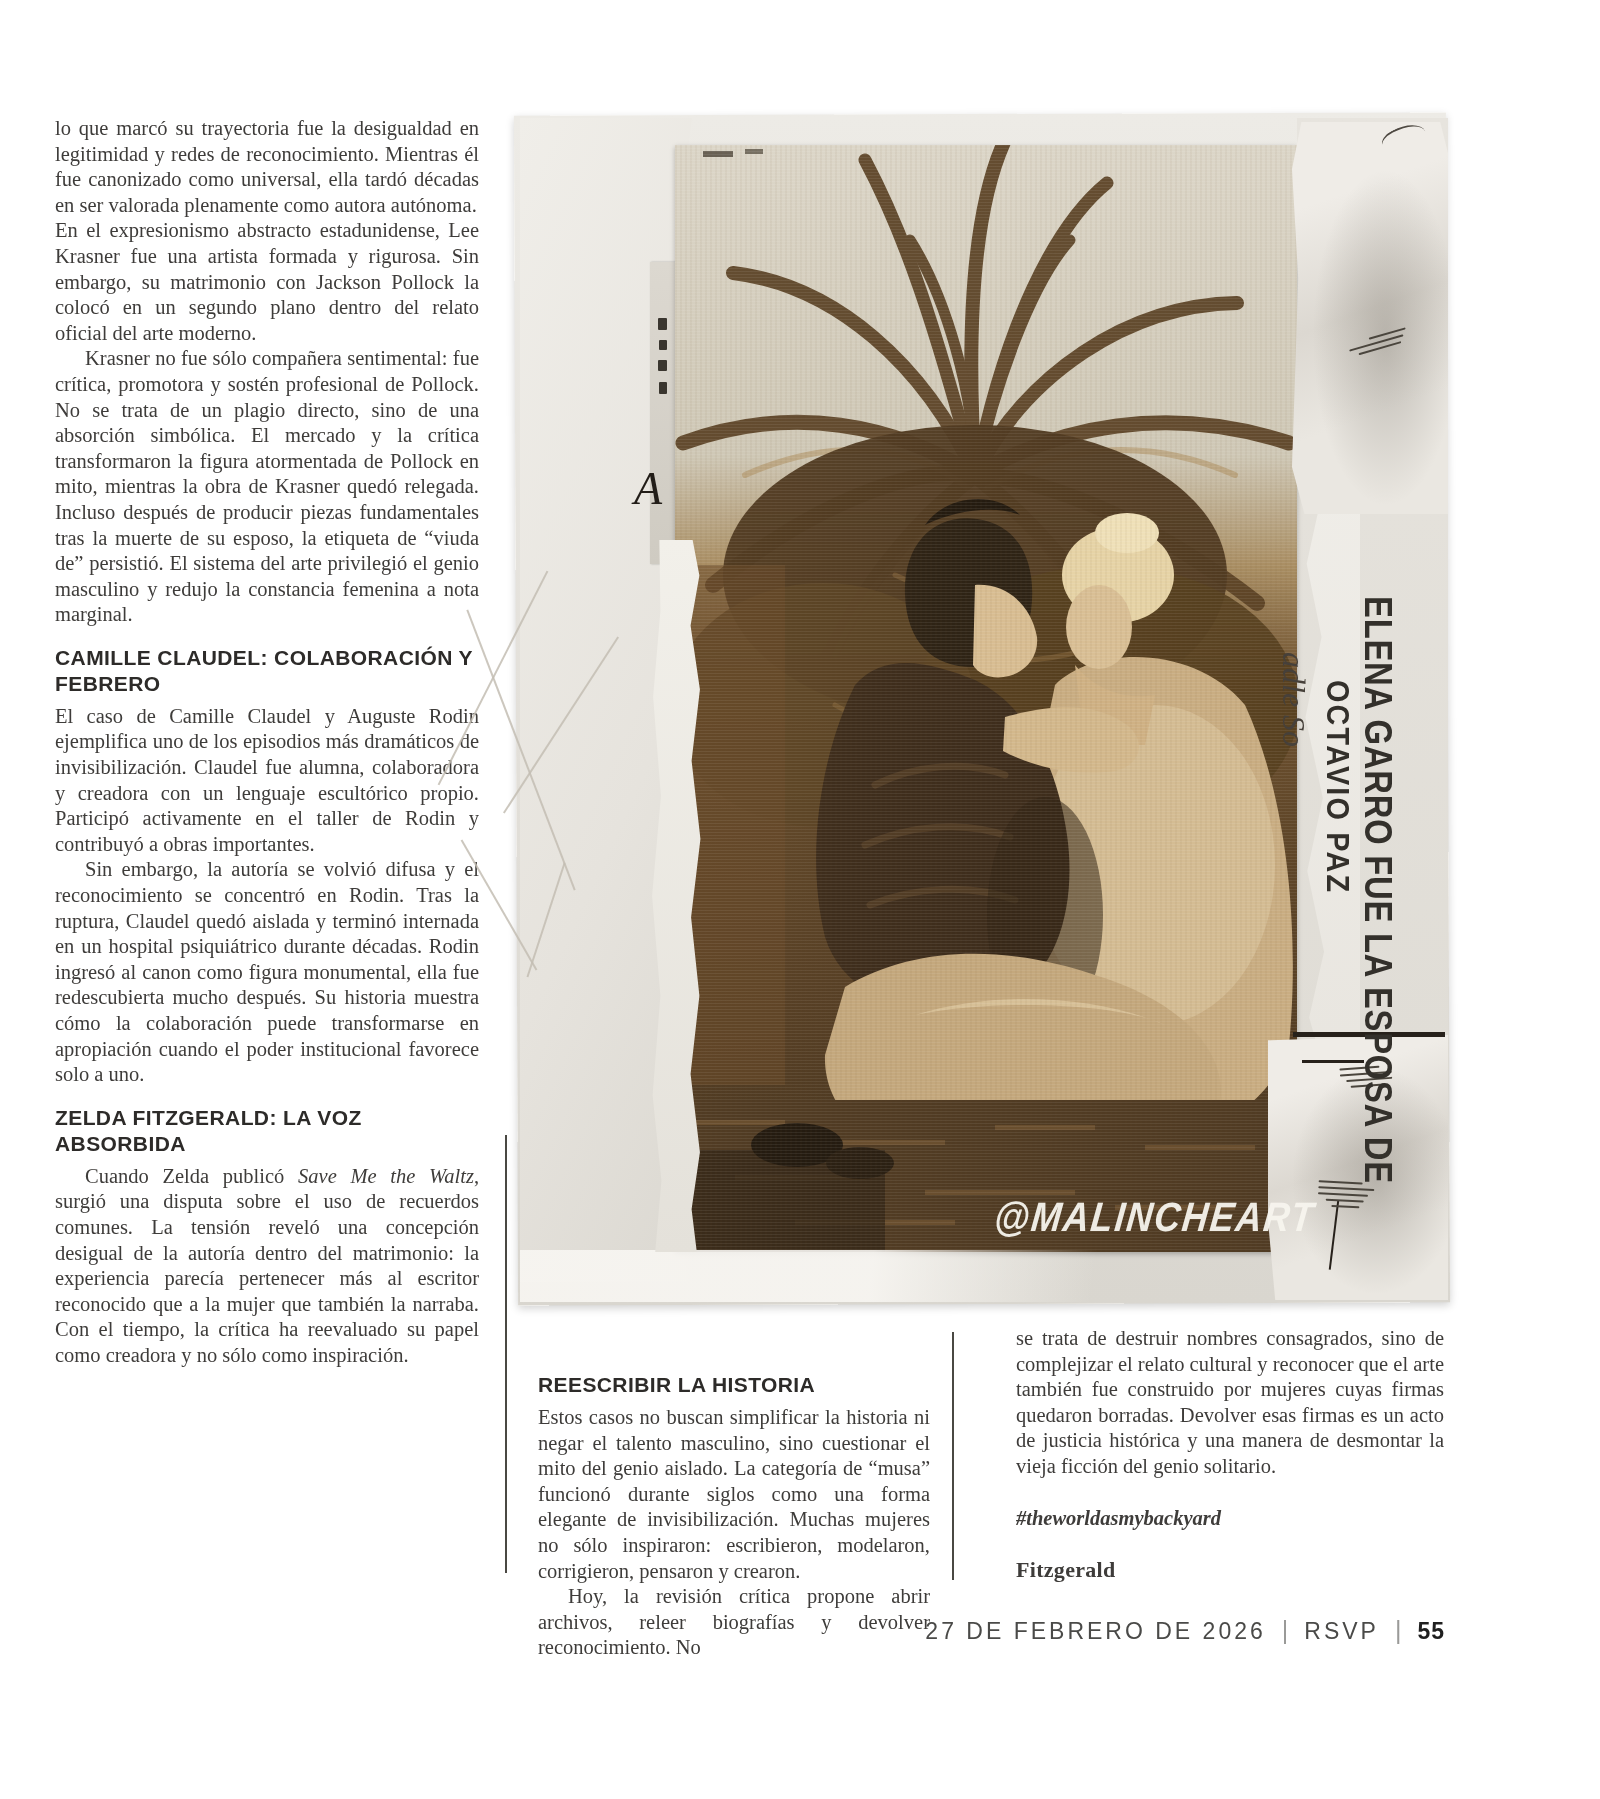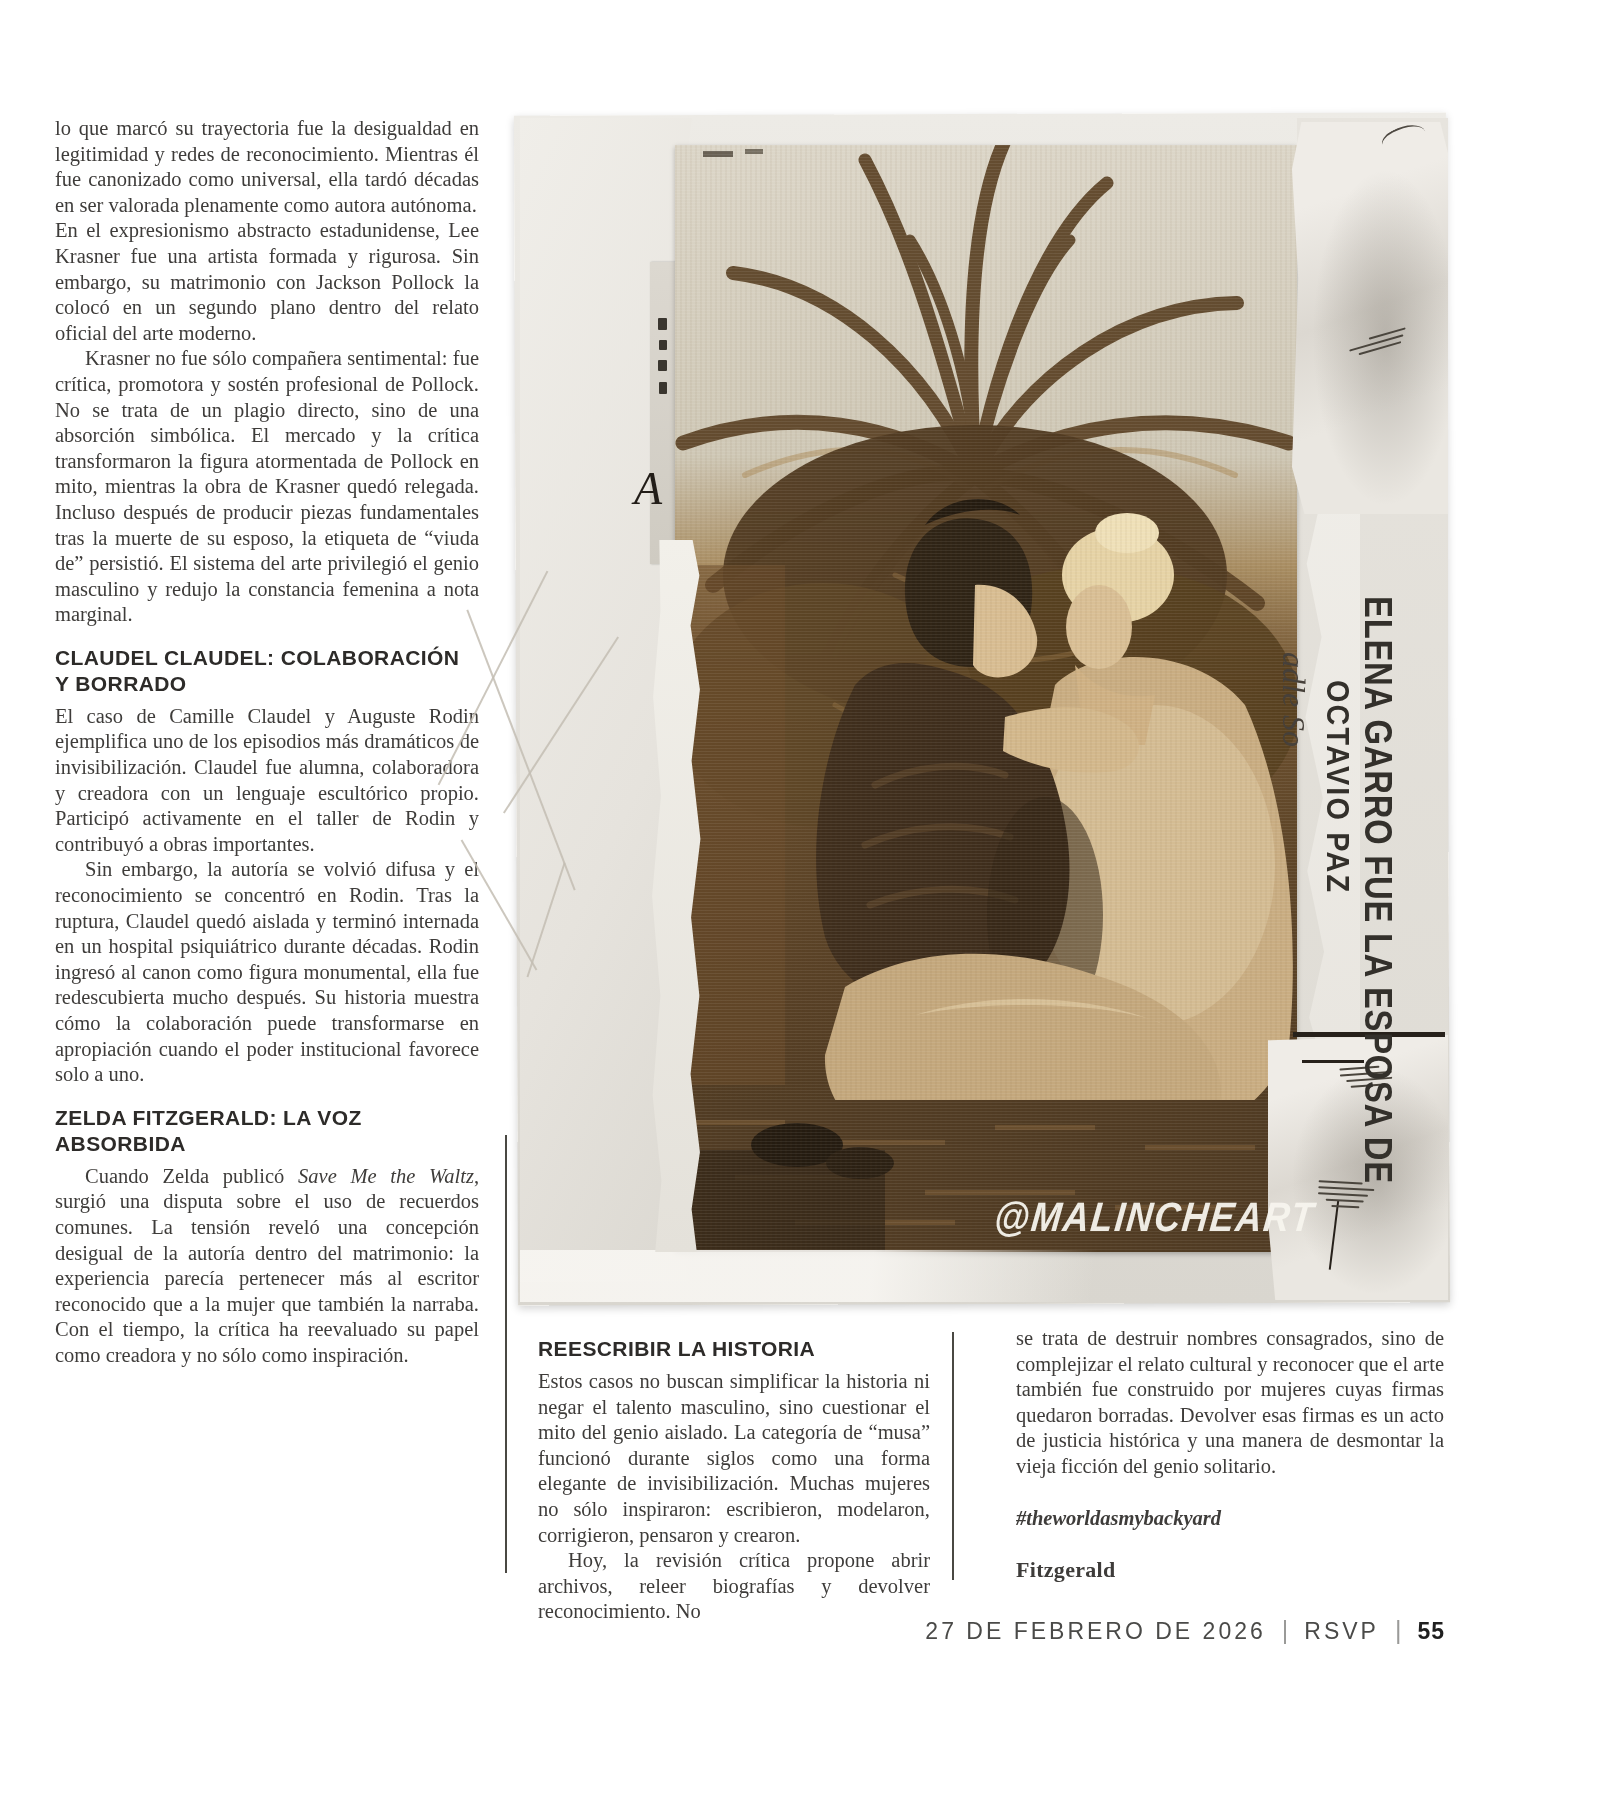--- a/index.html
+++ b/index.html
@@ -6,21 +6,21 @@
   .page{position:relative;width:1498px;height:1799px;background:#ffffff;overflow:hidden;
         font-family:"Liberation Serif",serif;color:#3e3c3a;padding-left:31px;}
   
   .col{position:absolute;text-align:justify;font-size:20.5px;line-height:25.6px;}
   .col p{margin:0;}
   .col p.indent{text-indent:30px;}
   .hd{font-family:"Liberation Sans",sans-serif;font-weight:bold;font-size:21px;
       letter-spacing:.4px;color:#2d2b29;margin:17px 0 7px 0;line-height:26px;text-align:left;}
   .hd.first{margin-top:0;}
   .col-left{left:55px;top:116px;width:424px;}
-  .col-mid{left:538px;top:1336px;width:392px;}
+  .col-mid{left:538px;top:1372px;width:392px;}
   .col-right{left:1016px;top:1326px;width:428px;}
   .hashtag{font-weight:bold;font-style:italic;margin-top:26px !important;text-align:left;}
   .brandline{font-weight:bold;font-size:22px;margin-top:26px !important;text-align:left;letter-spacing:.3px;}
   .vrule{position:absolute;width:1.5px;background:#4a4843;}
   .rule-left{left:505px;top:1135px;height:438px;}
   .rule-mid{left:952px;top:1332px;height:248px;}
   
   .footer{position:absolute;left:880px;top:1616px;width:565px;display:flex;justify-content:flex-end;
           align-items:baseline;gap:16px;font-family:"Liberation Sans",sans-serif;font-size:23px;
           color:#4a4a48;letter-spacing:3px;white-space:nowrap;}
@@ -82,21 +82,21 @@
 </style>
 </head>
 <body>
 
 <div class="page">
 
   <section class="col col-left">
     <p class="body">lo que marcó su trayectoria fue la desigualdad en legitimidad y redes de reconocimiento. Mientras él fue canonizado como universal, ella tardó décadas en ser valorada plenamente como autora autónoma.</p>
     <p>En el expresionismo abstracto estadunidense, Lee Krasner fue una artista formada y rigurosa. Sin embargo, su matrimonio con Jackson Pollock la colocó en un segundo plano dentro del relato oficial del arte moderno.</p>
     <p class="indent">Krasner no fue sólo compañera sentimental: fue crítica, promotora y sostén profesional de Pollock. No se trata de un plagio directo, sino de una absorción simbólica. El mercado y la crítica transformaron la figura atormentada de Pollock en mito, mientras la obra de Krasner quedó relegada. Incluso después de producir piezas fundamentales tras la muerte de su esposo, la etiqueta de “viuda de” persistió. El sistema del arte privilegió el genio masculino y redujo la constancia femenina a nota marginal.</p>
-    <h3 class="hd">CLAUDEL CLAUDEL: COLABORACIÓN Y BORRADO</h3>
+    <h3 class="hd">CAMILLE CLAUDEL: COLABORACIÓN Y FEBRERO</h3>
     <p>El caso de Camille Claudel y Auguste Rodin ejemplifica uno de los episodios más dramáticos de invisibilización. Claudel fue alumna, colaboradora y creadora con un lenguaje escultórico propio. Participó activamente en el taller de Rodin y contribuyó a obras importantes.</p>
     <p class="indent">Sin embargo, la autoría se volvió difusa y el reconocimiento se concentró en Rodin. Tras la ruptura, Claudel quedó aislada y terminó internada en un hospital psiquiátrico durante décadas. Rodin ingresó al canon como figura monumental, ella fue redescubierta mucho después. Su historia muestra cómo la colaboración puede transformarse en apropiación cuando el poder institucional favorece solo a uno.</p>
     <h3 class="hd">ZELDA FITZGERALD: LA VOZ ABSORBIDA</h3>
     <p class="indent"><span>Cuando Zelda publicó </span><em>Save Me the Waltz</em><span>, surgió una disputa sobre el uso de recuerdos comunes. La tensión reveló una concepción desigual de la autoría dentro del matrimonio: la experiencia parecía pertenecer más al escritor reconocido que a la mujer que también la narraba. Con el tiempo, la crítica ha reevaluado su papel como creadora y no sólo como inspiración.</span></p>
   </section>
 
   <div class="vrule rule-left"></div>
   <div class="vrule rule-mid"></div>
 
   <section class="col col-mid">

